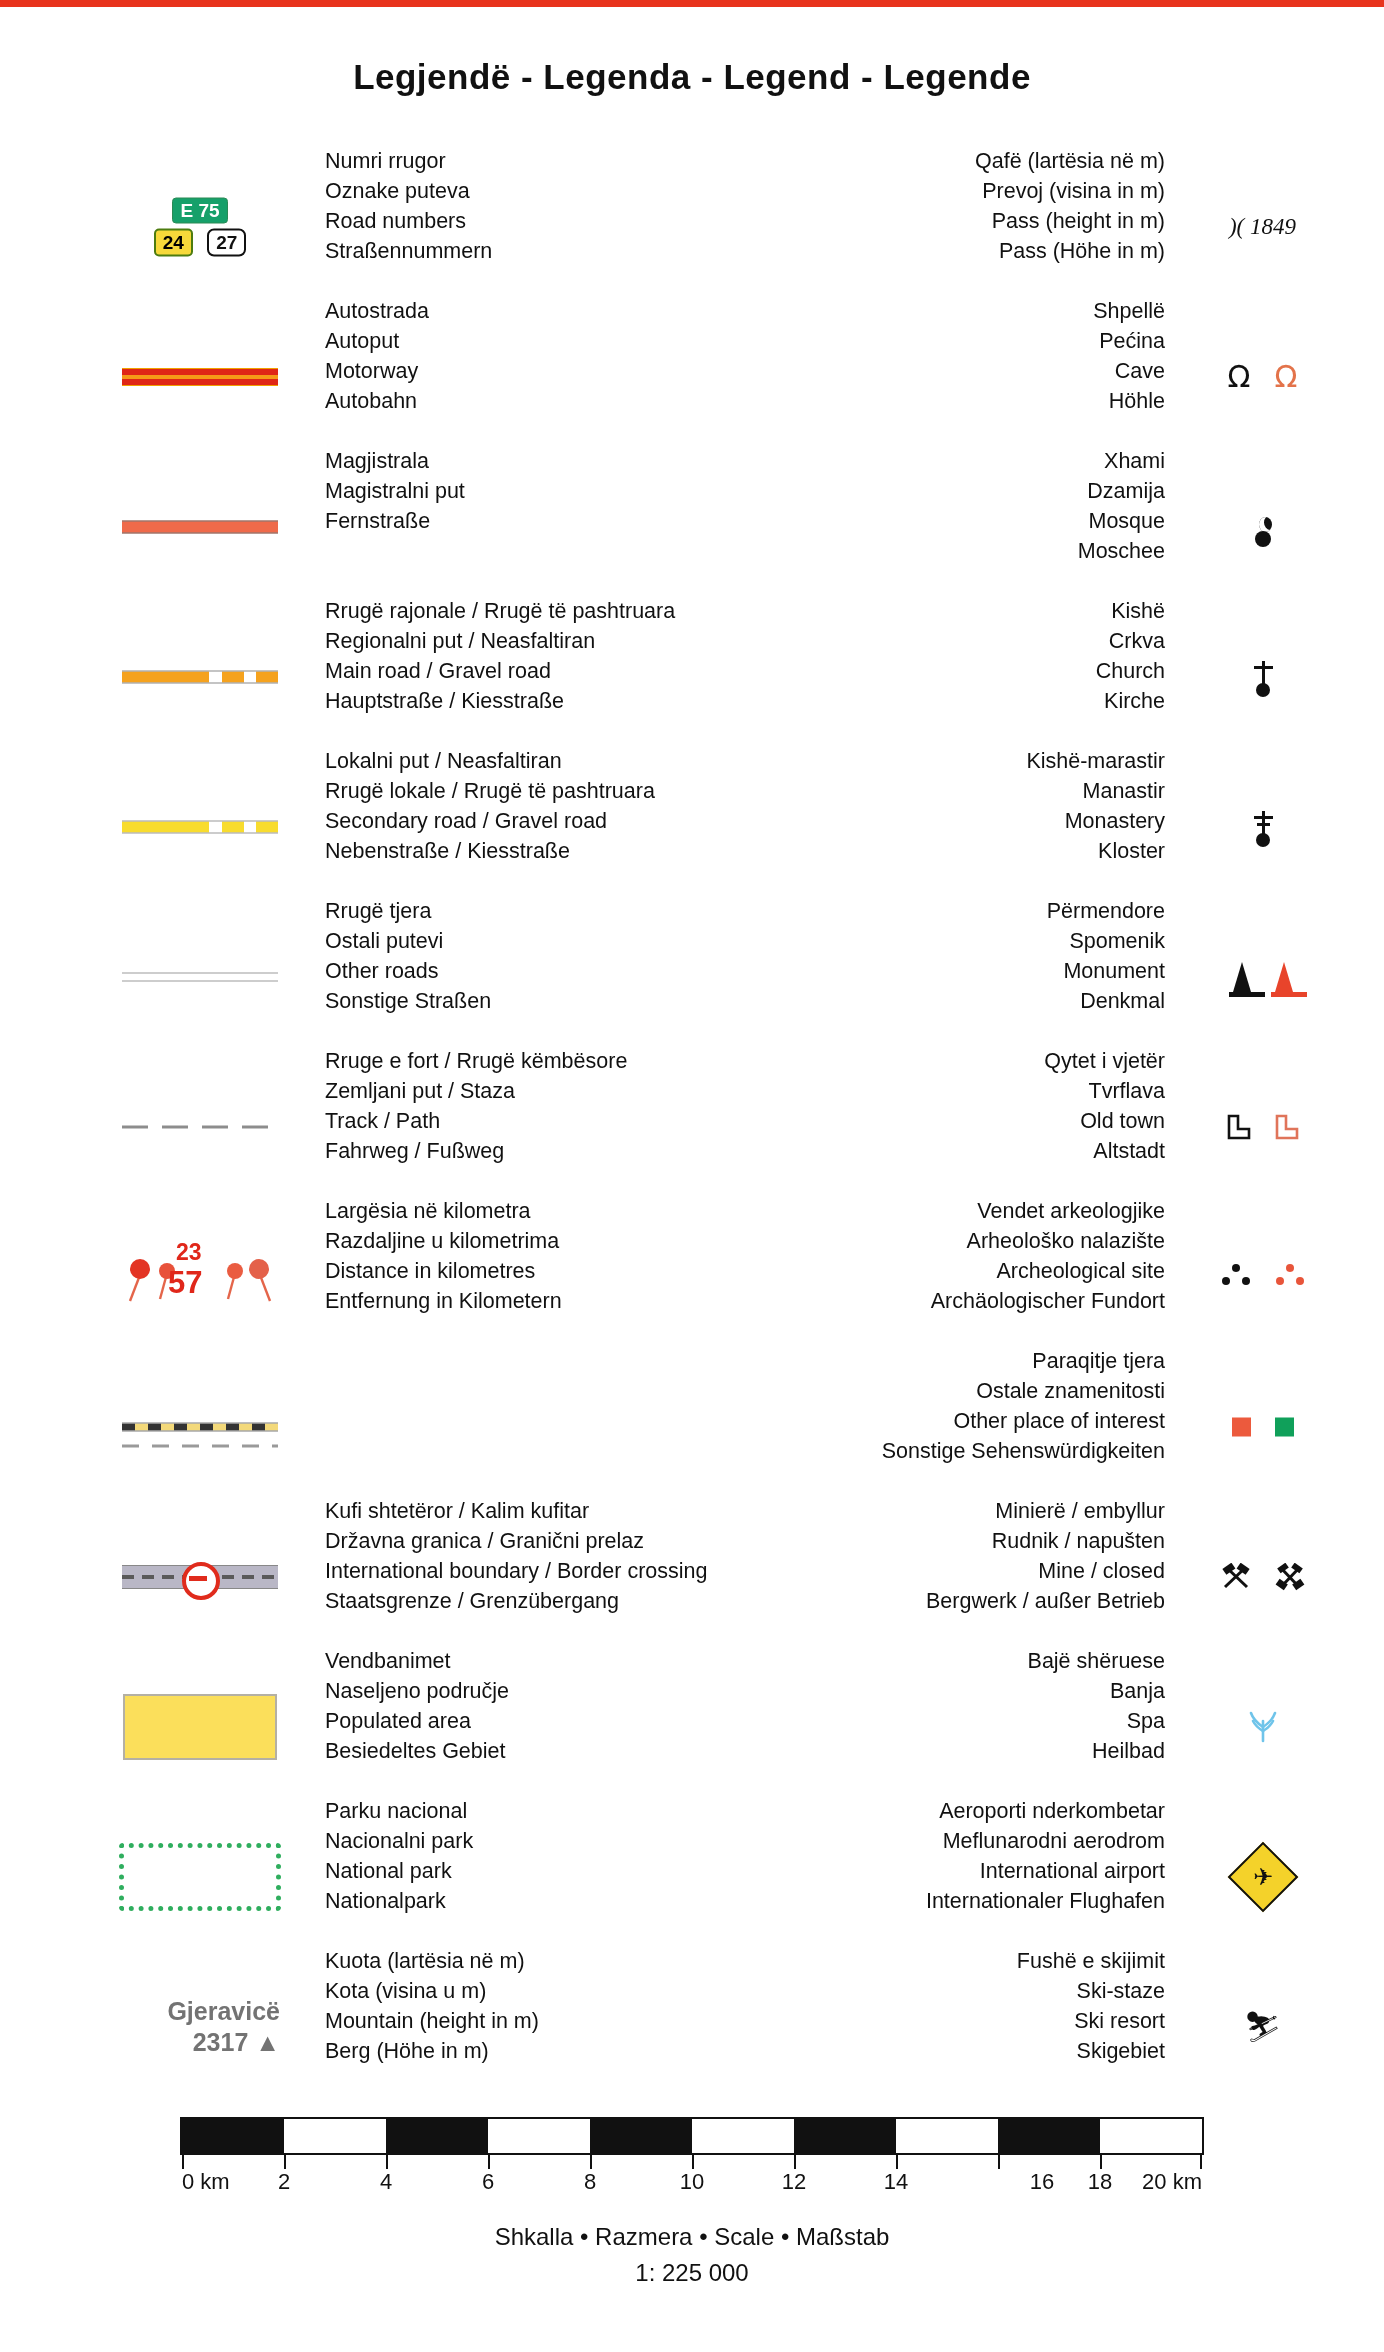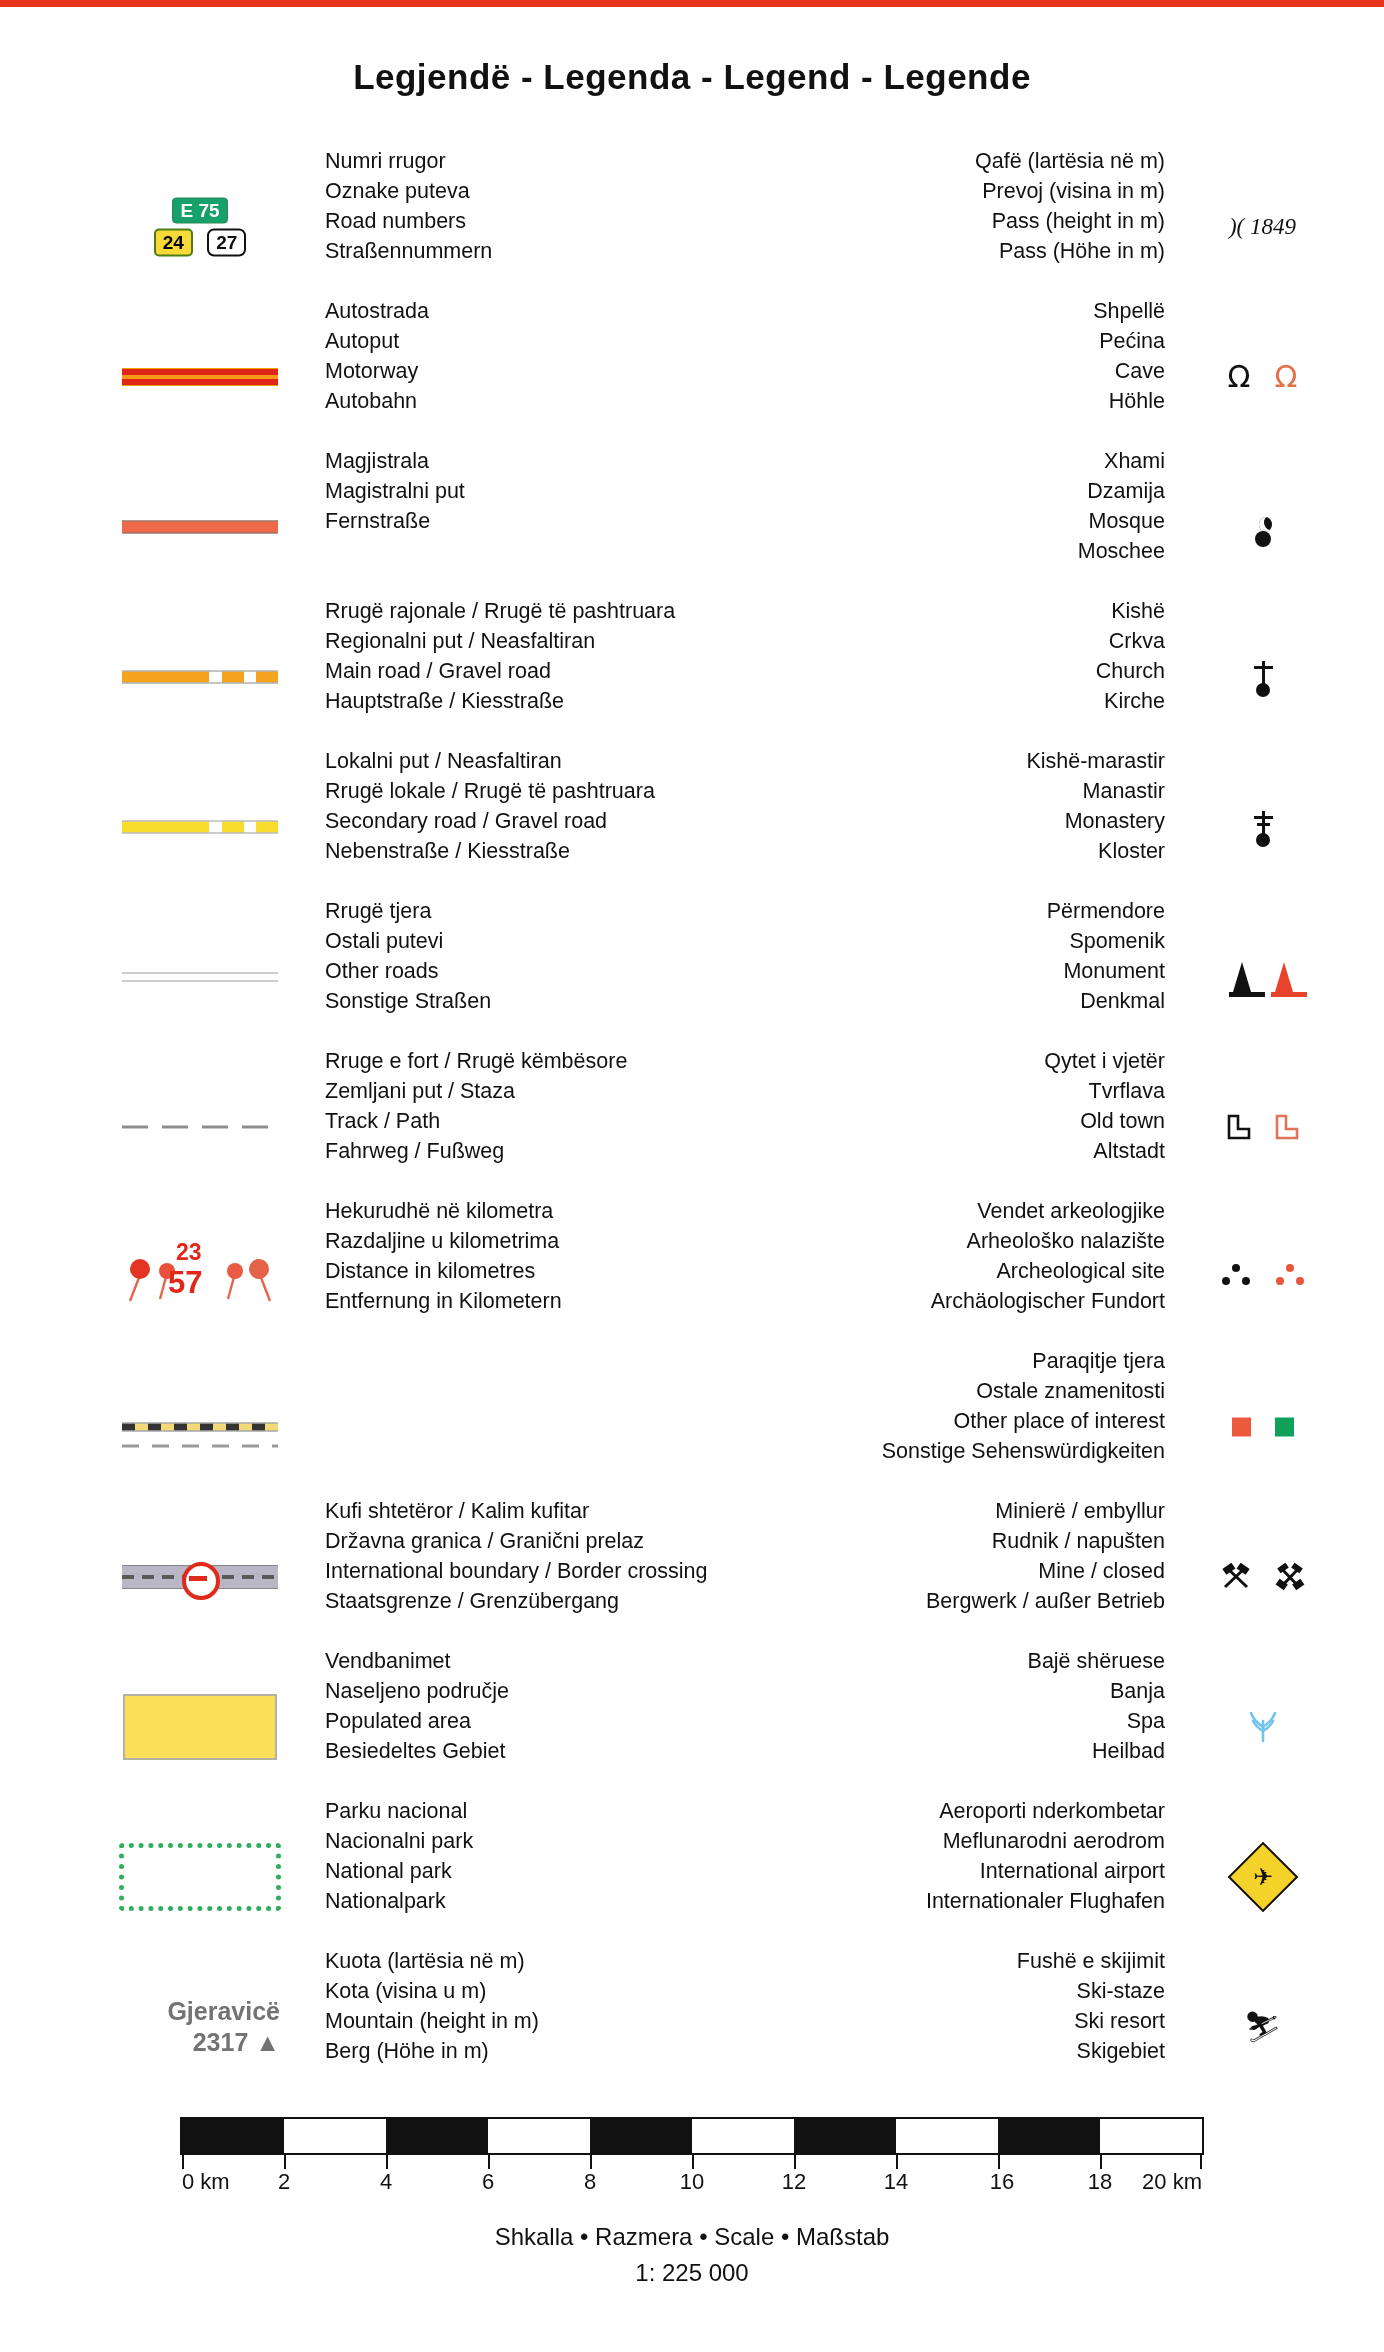--- a/index.html
+++ b/index.html
@@ -346,21 +346,21 @@
             <circle cx="20" cy="28" r="10" fill="#e33424"></circle>
             <circle cx="47" cy="30" r="8" fill="#e8513a"></circle>
             <circle cx="115" cy="30" r="8" fill="#ea5c41"></circle>
             <circle cx="139" cy="28" r="10" fill="#e4614a"></circle>
           </svg>
           <span class="num n23">23</span>
           <span class="num n57">57</span>
         </div>
       </div>
       <div class="txtL">
-        <div>Hekurudhë në kilometra</div>
+        <div>Largësia në kilometra</div>
         <div>Razdaljine u kilometrima</div>
         <div>Distance in kilometres</div>
         <div>Entfernung in Kilometern</div>
       </div>
       <div class="txtR">
         <div>Vendet arkeologjike</div>
         <div>Arheološko nalazište</div>
         <div>Archeological site</div>
         <div>Archäologischer Fundort</div>
       </div>
@@ -560,21 +560,21 @@
       </div>
     <div class="slabels" id="slabels">
         <span style="left: 0px; transform: none;">0 km</span>
         <span style="left: 102px;">2</span>
         <span style="left: 204px;">4</span>
         <span style="left: 306px;">6</span>
         <span style="left: 408px;">8</span>
         <span style="left: 510px;">10</span>
         <span style="left: 612px;">12</span>
         <span style="left: 714px;">14</span>
-        <span style="left: 820px;">16</span>
+        <span style="left: 860px;">16</span>
         <span style="left: 918px;">18</span>
         <span style="left: 1020px; transform: translateX(-100%);">20 km</span>
       </div>
     <div class="scaletext">
       <div>Shkalla • Razmera • Scale • Maßstab</div>
       <div>1: 225 000</div>
     </div>
   </div>
 
 </div>

